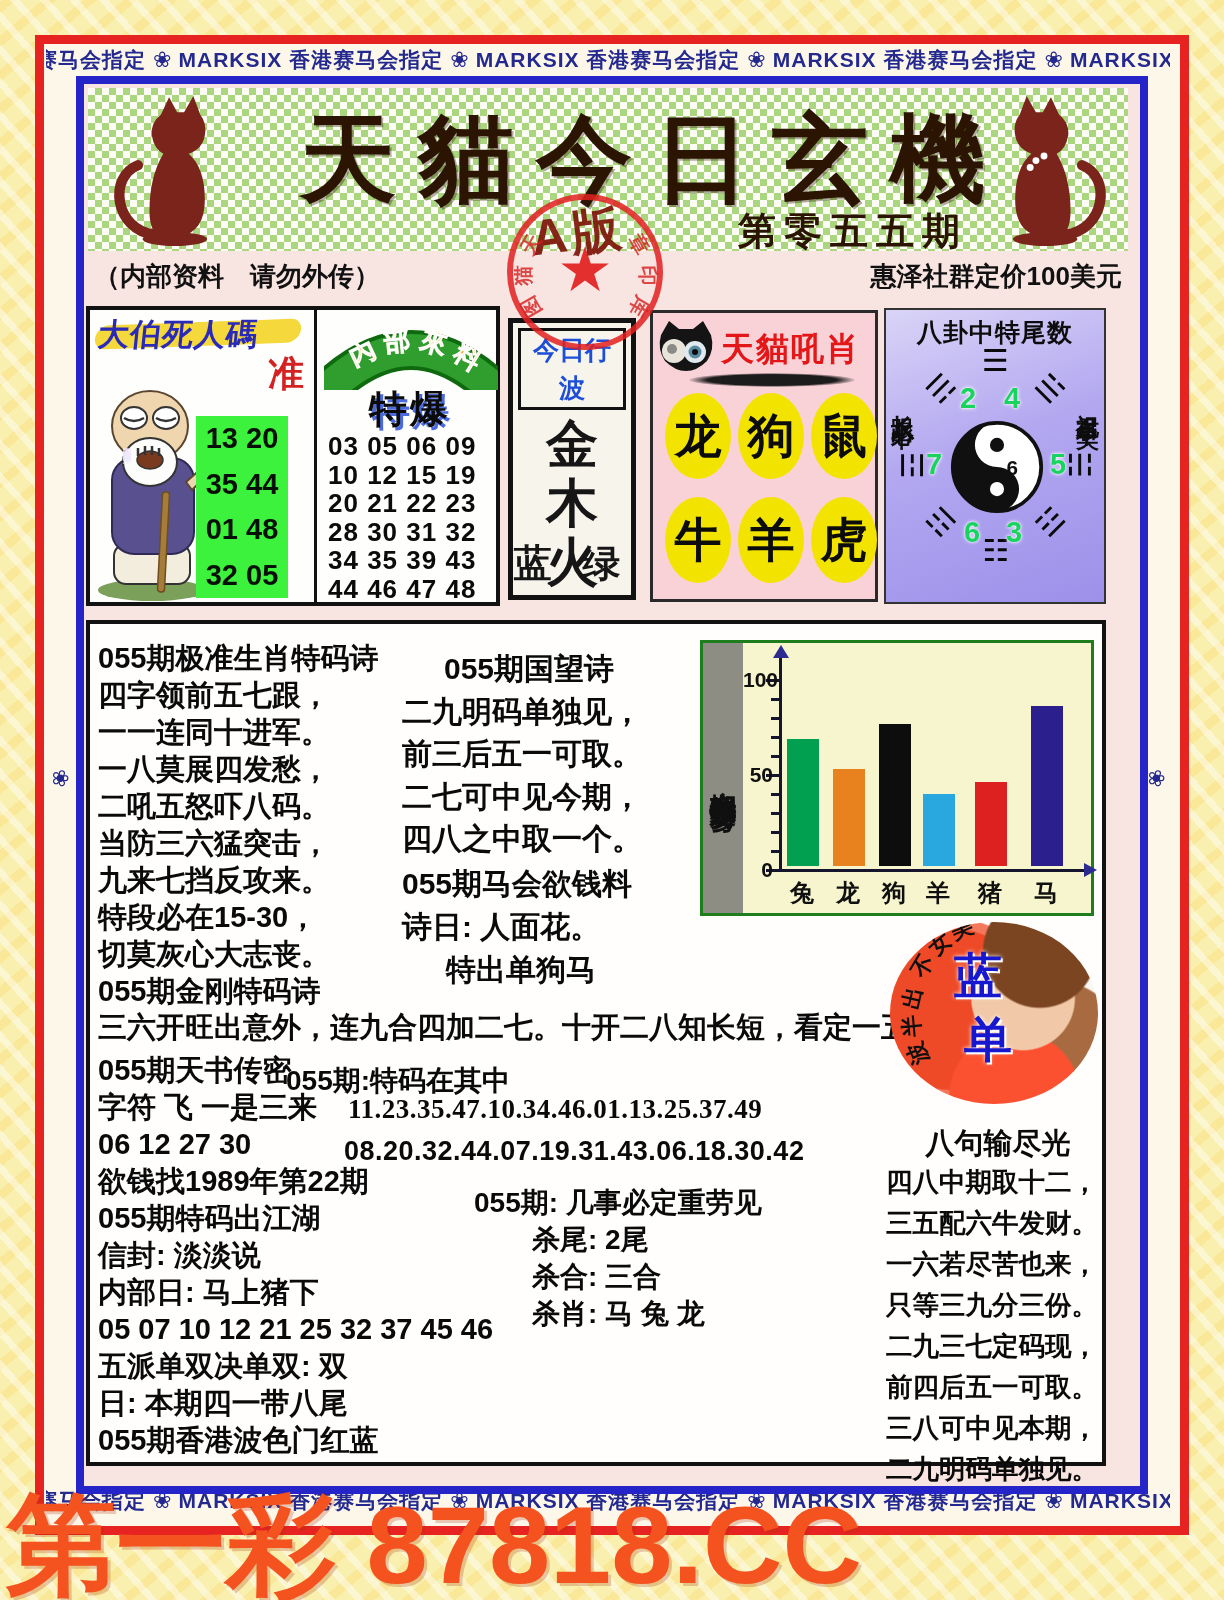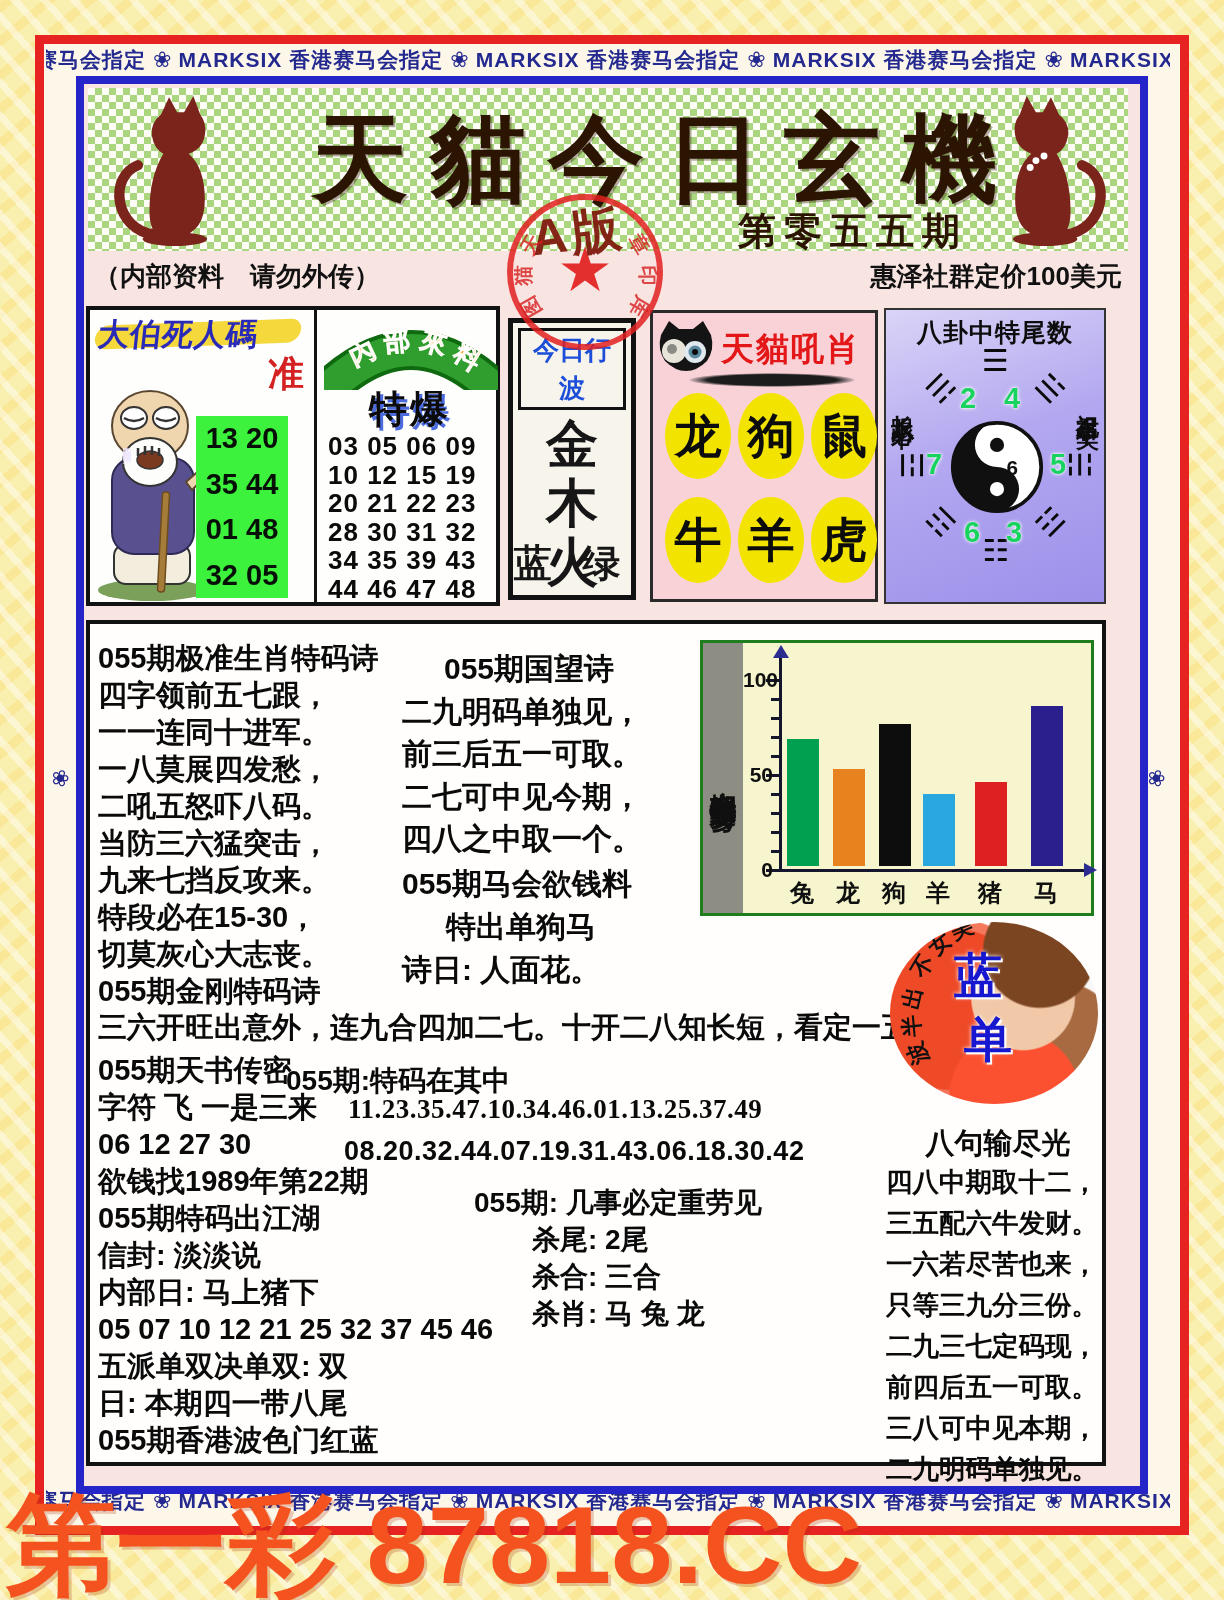--- a/index.html
+++ b/index.html
@@ -19,21 +19,21 @@
   #strip-bottom{left:46px;top:1486px;width:1124px;height:30px;}
   #strip-left,#strip-right{flex-direction:column;writing-mode:vertical-rl;text-orientation:sideways;}
   #strip-left{left:45px;top:78px;width:30px;height:1400px;}
   #strip-right{left:1141px;top:78px;width:30px;height:1400px;}
   
   .banner{position:absolute;left:88px;top:88px;width:1040px;height:163px;
     background-color:#fdfdf6;
     background-image:linear-gradient(45deg,#a9d67f 25%,rgba(0,0,0,0) 25% 75%,#a9d67f 75%),
                      linear-gradient(45deg,#a9d67f 25%,rgba(0,0,0,0) 25% 75%,#a9d67f 75%);
     background-position:0 0,7px 7px;background-size:14px 14px;overflow:visible;}
-  .main-title{position:absolute;left:212px;top:6px;width:720px;text-align:right;
+  .main-title{position:absolute;left:212px;top:6px;width:720px;text-align:left;
     font-family:"DejaVu Serif","Liberation Serif",serif;font-weight:900;font-size:96px;line-height:130px;
     color:#2b1502;letter-spacing:22px;text-shadow:2px 2px 0 rgba(43,21,2,.35);}
   .issue{position:absolute;left:600px;top:118px;width:330px;text-align:center;font-weight:900;font-size:38px;color:#2b1502;letter-spacing:8px;}
   .cat{position:absolute;top:8px;width:118px;height:150px;}
   .cat.left{left:14px;}
   .cat.right{right:10px;transform:scaleX(-1);}
   
   .stamp{position:absolute;left:507px;top:194px;width:156px;height:156px;z-index:6;pointer-events:none;}
   .stamp .ring{position:absolute;inset:0;border:6px solid rgba(226,32,32,.85);border-radius:50%;}
   .stamp .star{position:absolute;left:50%;top:50%;transform:translate(-50%,-54%);font-size:62px;color:rgba(226,32,32,.92);}
@@ -347,22 +347,22 @@
       </div>
     <div class="tl" id="mid-block1">
         <div class="line indent">055期国望诗</div>
         <div class="line">二九明码单独见，</div>
         <div class="line">前三后五一可取。</div>
         <div class="line">二七可中见今期，</div>
         <div class="line">四八之中取一个。</div>
       </div>
     <div class="tl" id="mid-block2">
         <div class="line">055期马会欲钱料</div>
+        <div class="line">诗日: 人面花。</div>
         <div class="line indent">特出单狗马</div>
-        <div class="line">诗日: 人面花。</div>
       </div>
     <div class="tl" id="tema-title">055期:特码在其中</div>
     <div class="tl" id="tema-line1">11.23.35.47.10.34.46.01.13.25.37.49</div>
     <div class="tl" id="tema-line2">08.20.32.44.07.19.31.43.06.18.30.42</div>
     <div class="tl" id="sha-block">
         <div class="line">055期: 几事必定重劳见</div>
         <div class="line indent">杀尾: 2尾</div>
         <div class="line indent">杀合: 三合</div>
         <div class="line indent">杀肖: 马 兔 龙</div>
       </div>

